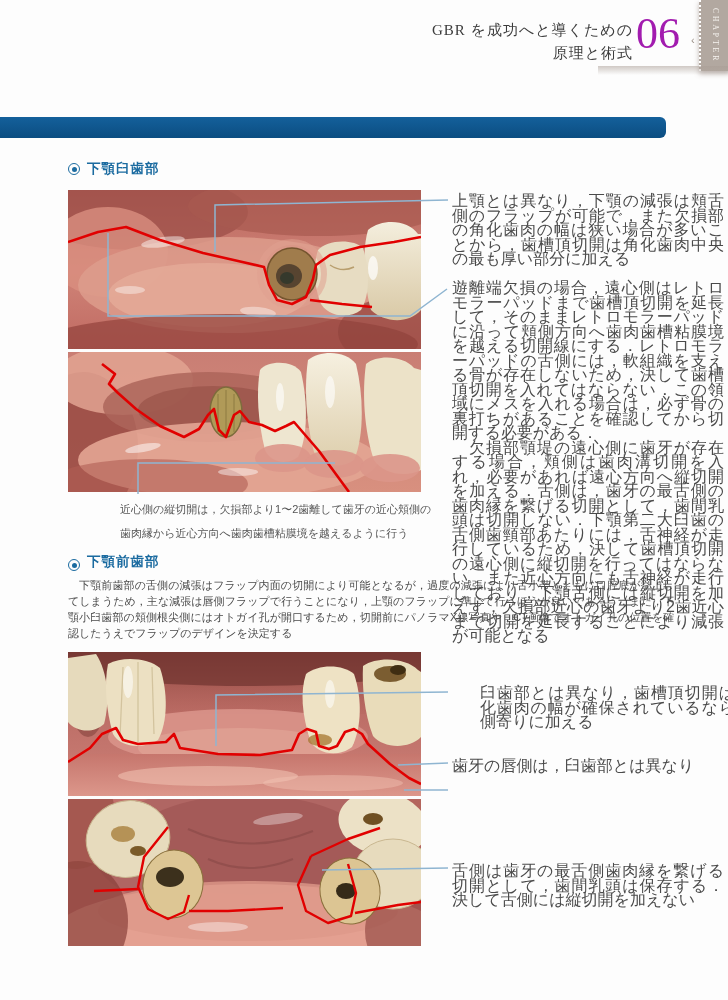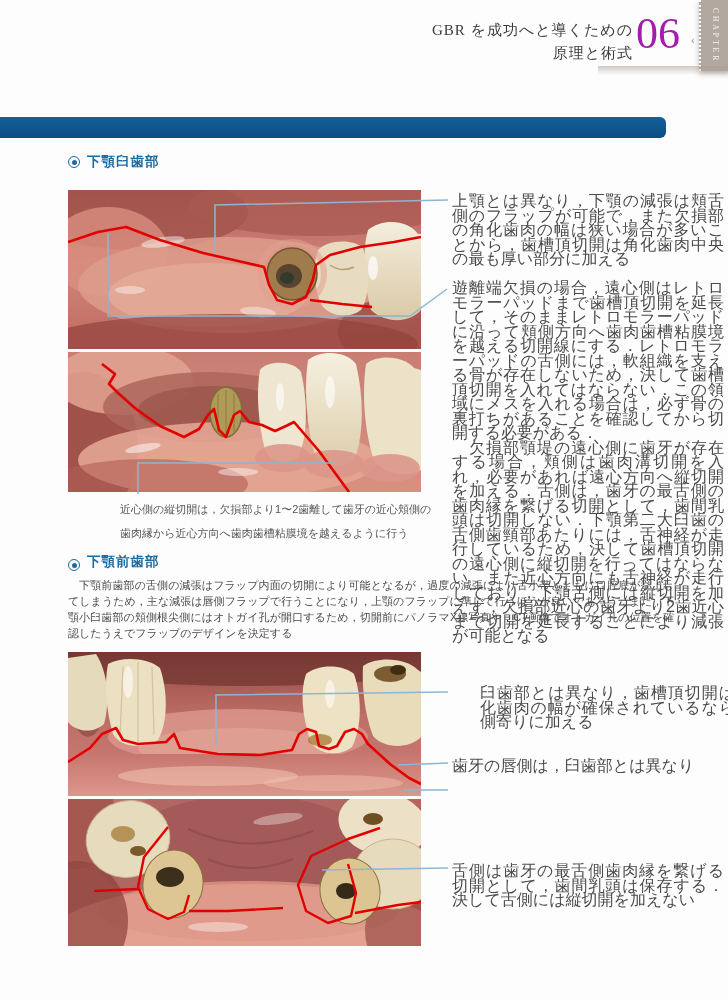--- a/index.html
+++ b/index.html
@@ -86,21 +86,21 @@
   </div>
   <div class="tab-shadow"></div>
   <div class="hdr-title">
     <div>GBR を成功へと導くための</div>
     <div>原理と術式</div>
   </div>
   <div class="chapter-num">06</div>
   <div class="chevron">‹</div>
   <div class="blue-bar"></div>
 
-  <div class="sec-head" style="top:153px;">
+  <div class="sec-head" style="top:160px;">
     <span class="bullet"></span>
     <span>下顎臼歯部</span>
   </div>
 
   <div class="photo" style="top:190px;height:159px;">
     <svg width="353" height="159" viewBox="0 0 353 159">
       <defs>
         <linearGradient id="p1bg" x1="0" y1="0" x2="0" y2="1">
           <stop offset="0" stop-color="#b9645c"></stop>
             <stop offset=".5" stop-color="#d08478"></stop>

